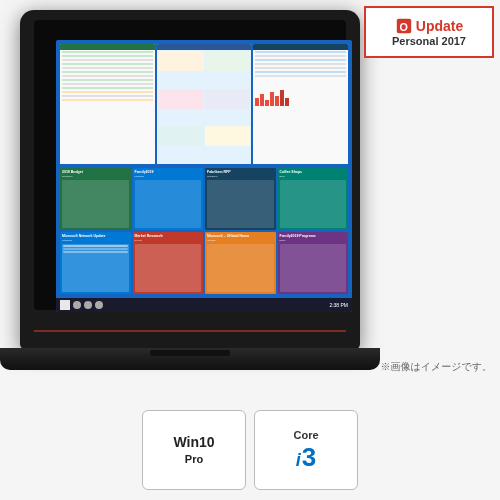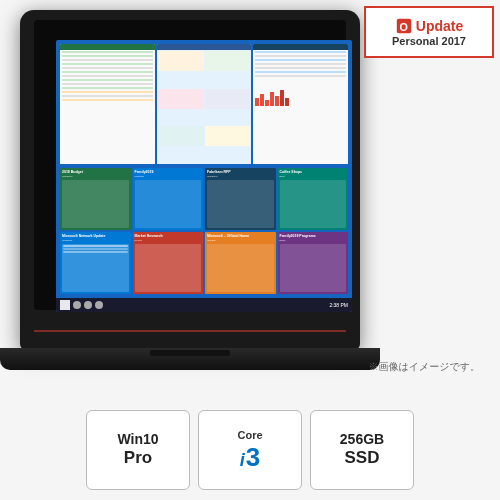--- a/index.html
+++ b/index.html
@@ -250,21 +250,21 @@
       width: 312px;
       height: 2px;
       background: #c0392b;
       opacity: 0.6;
     }
 
     
     .disclaimer {
       position: absolute;
       top: 360px;
-      right: 20px;
+      right: 8px;
       font-size: 10px;
       color: #666;
     }
 
     
     .spec-badges {
       position: absolute;
       bottom: 10px;
       left: 10px;
       right: 10px;
@@ -287,21 +287,21 @@
     }
 
     .spec-badge-line1 {
       font-size: 14px;
       font-weight: bold;
       color: #222;
       line-height: 1.1;
       text-align: center;
     }
     .spec-badge-line2 {
-      font-size: 17px;
+      font-size: 11px;
       font-weight: bold;
       color: #222;
       line-height: 1.1;
     }
 
     .spec-badge.core-badge .spec-badge-line1 {
       font-size: 11px;
     }
     .spec-badge.core-badge .core-i {
       font-size: 18px;
@@ -475,17 +475,13 @@
     <span class="spec-badge-line1">Win10</span>
     <span class="spec-badge-line2">Pro</span>
   </div>
   <div class="spec-badge core-badge">
     <span class="spec-badge-line1" style="font-size:11px; color:#333; font-weight:600;">Core</span>
     <div style="display:flex; align-items:baseline; gap:1px;">
       <span class="core-i">i</span>
       <span class="core-num">3</span>
     </div>
   </div>
-  <div class="spec-badge">
-    <span class="spec-badge-line1">256GB</span>
-    <span class="spec-badge-line2">SSD</span>
-  </div>
 </div>
 
 </body></html>

